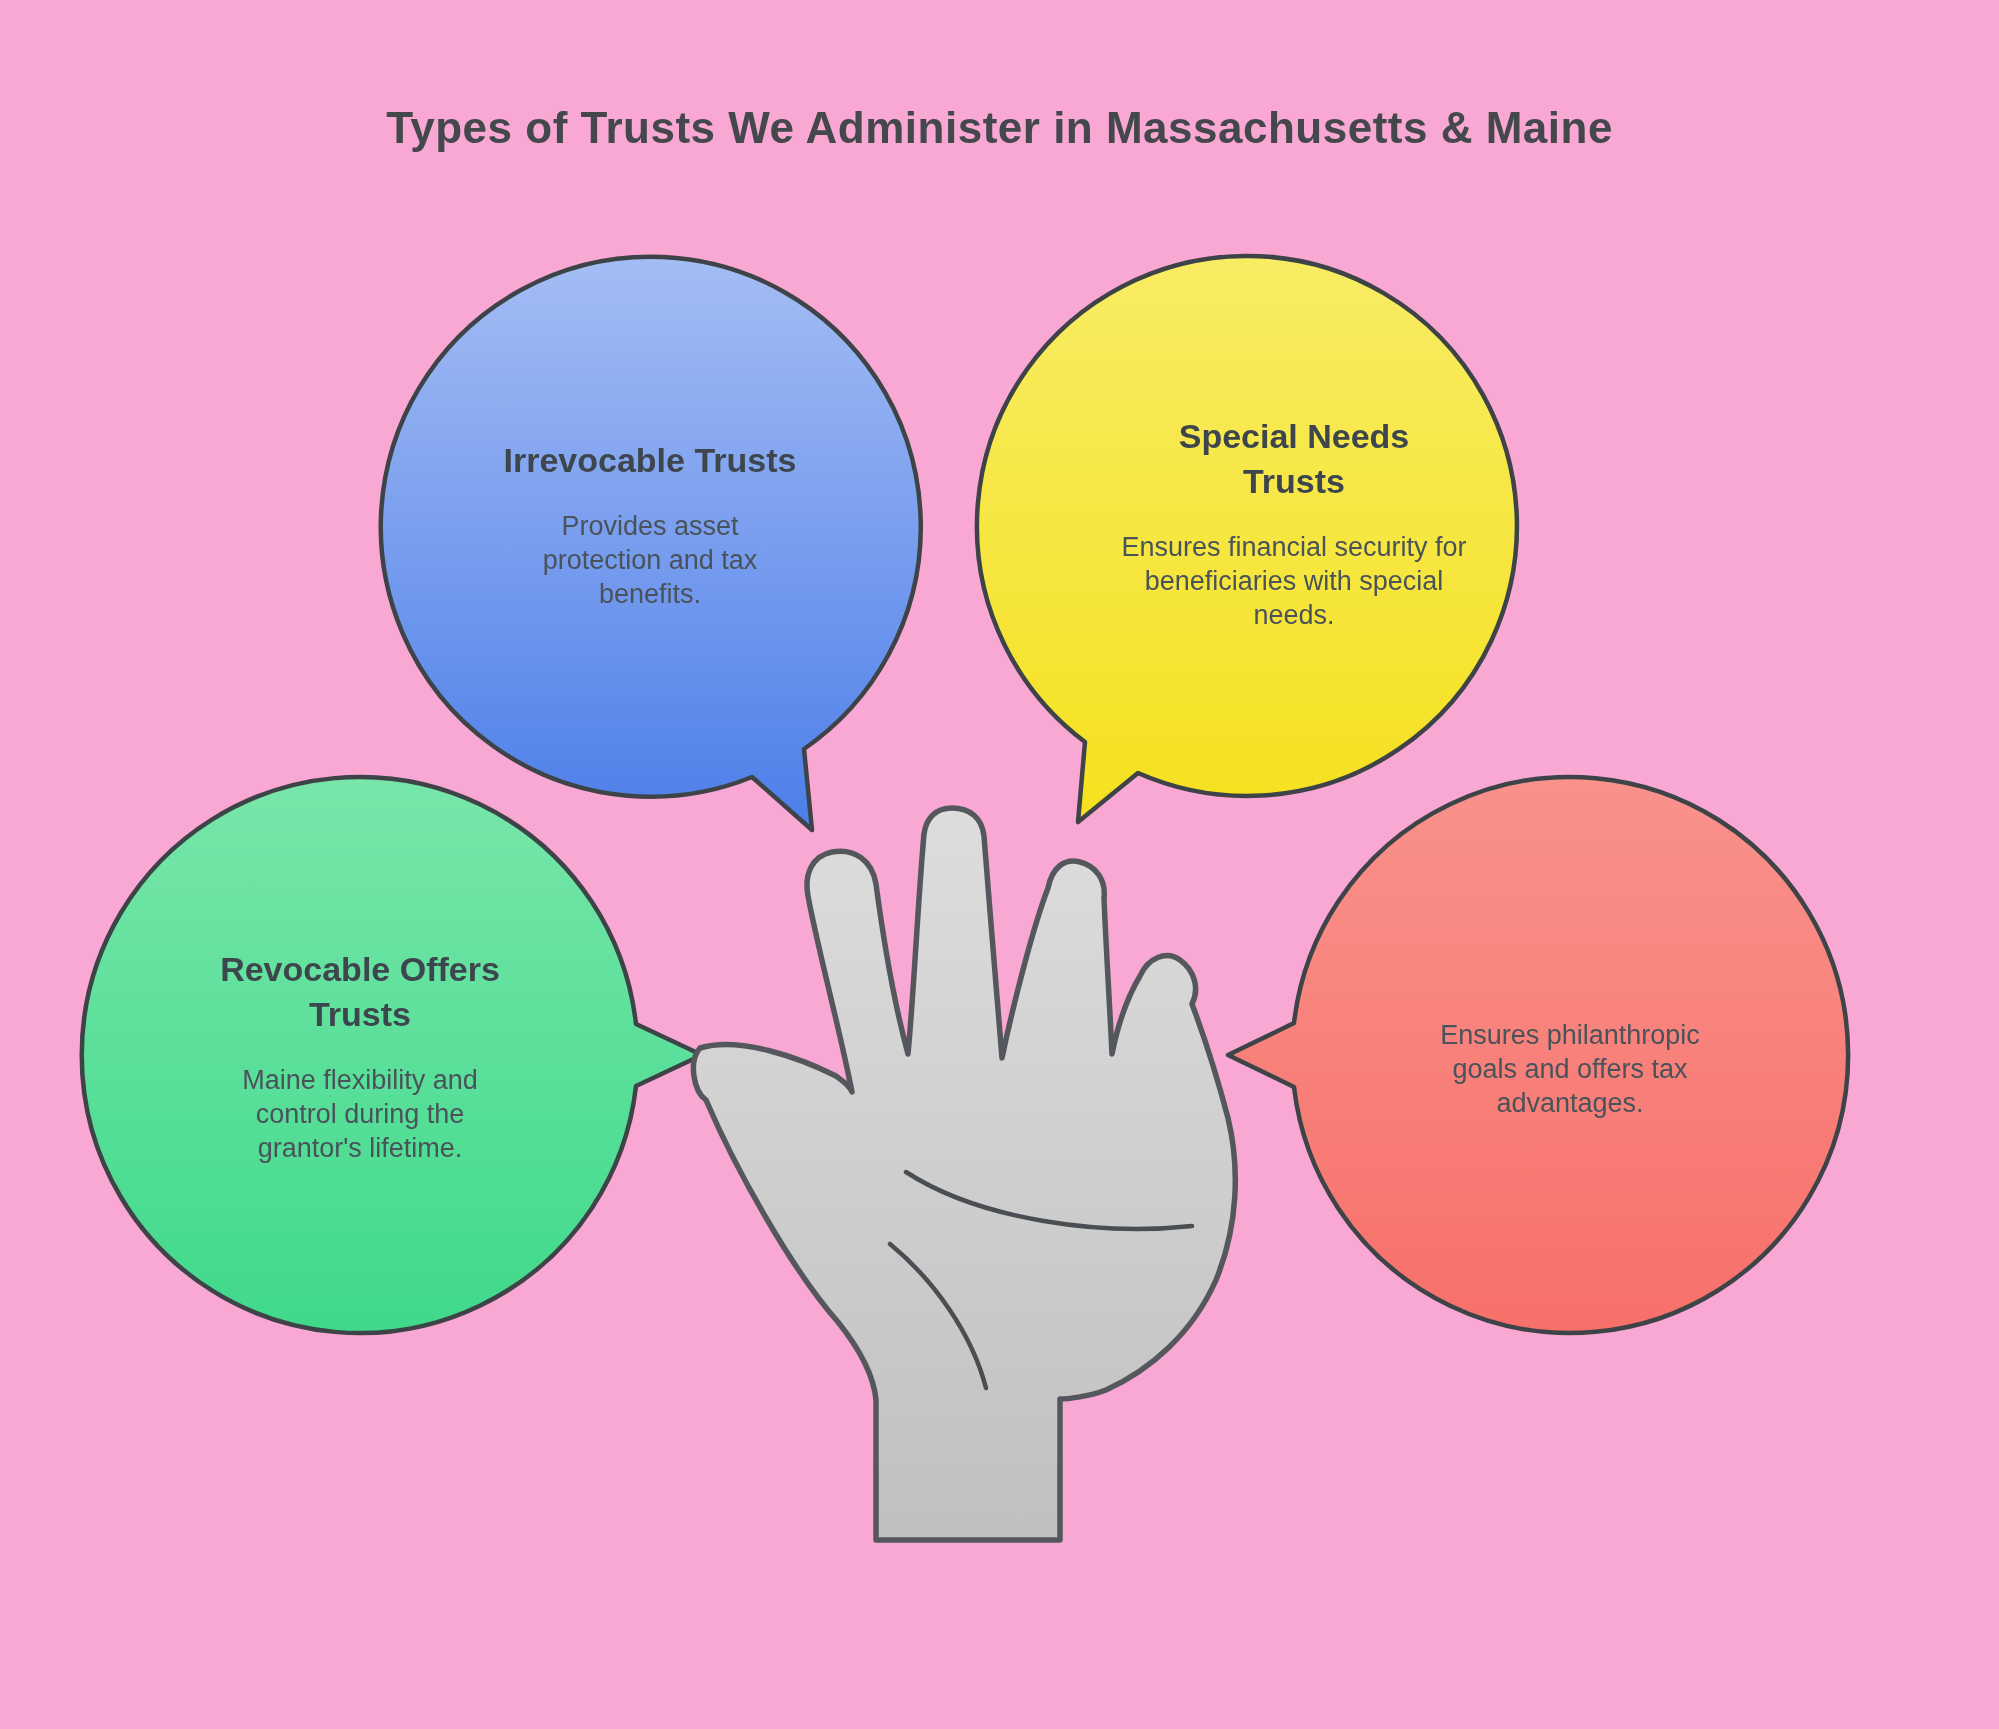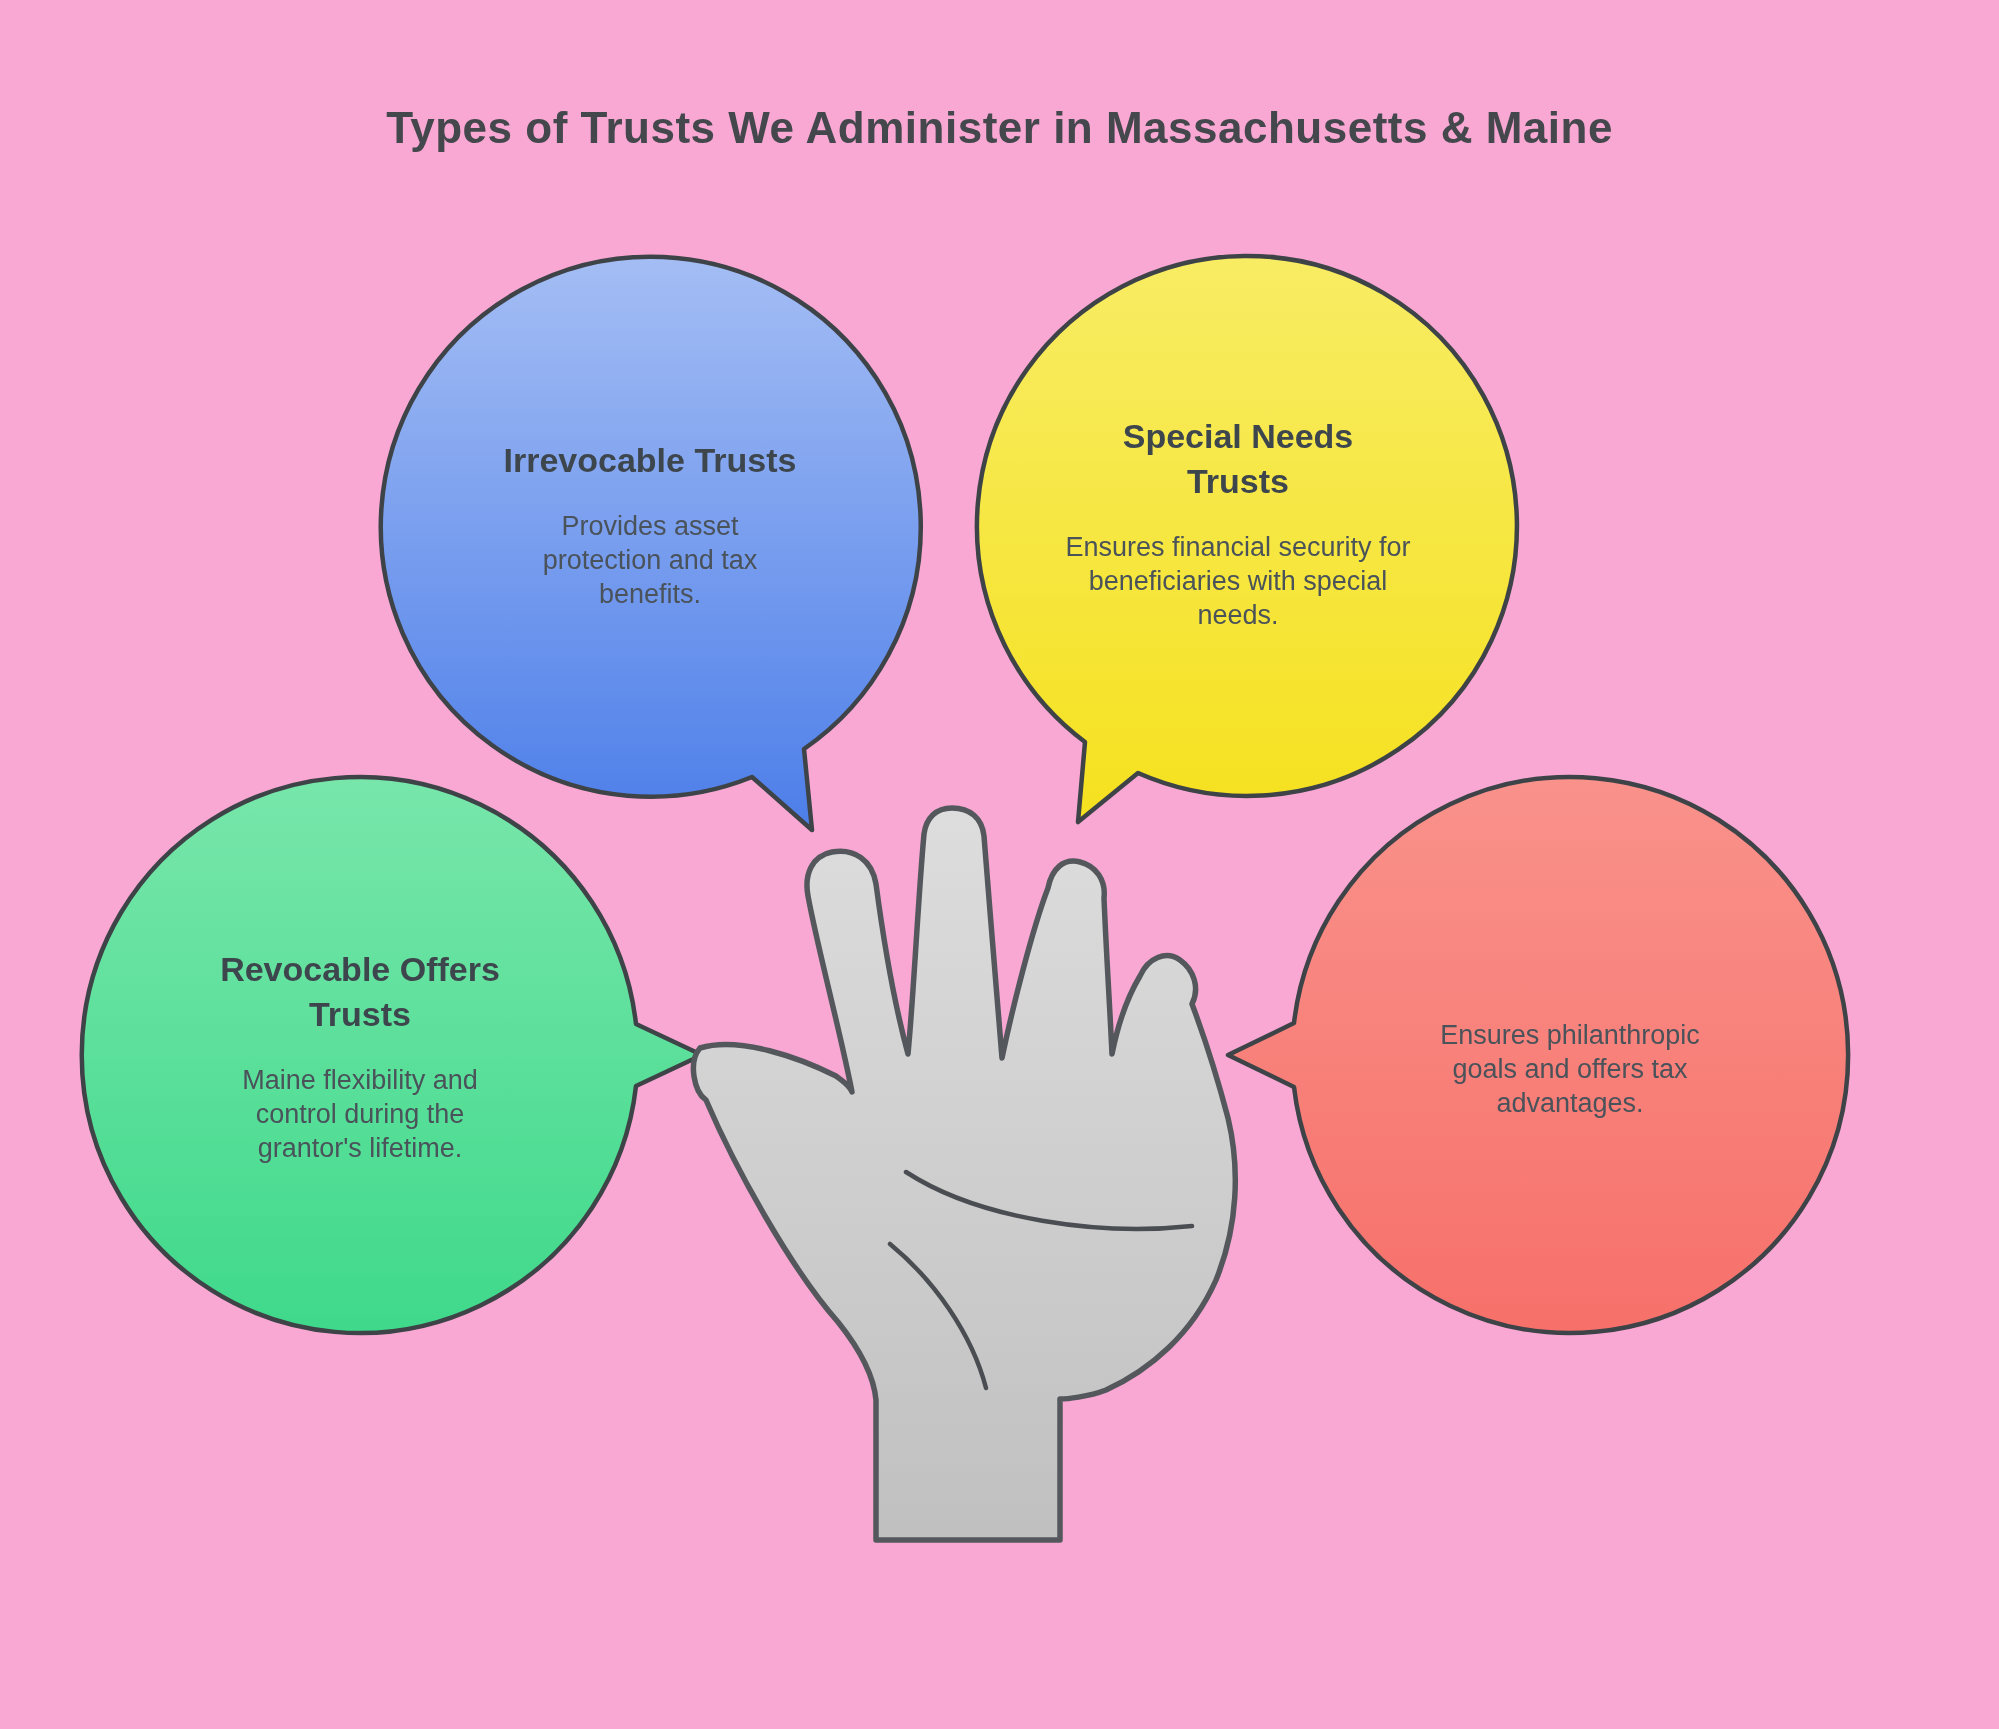--- a/index.html
+++ b/index.html
@@ -28,21 +28,21 @@
   }
   .bubble-text h2{
     margin:0 auto;
     font-size:34px;line-height:1.32;font-weight:700;color:#3E464D;
   }
   .bubble-text p{
     margin:26px auto 0;
     font-size:27px;line-height:1.26;font-weight:400;color:#4A525A;
   }
   .bt-irrevocable{left:650px;top:524px;}
-  .bt-special{left:1238px;top:523px;}
+  .bt-special{left:1294px;top:523px;}
   .bt-revocable{left:360px;top:1056px;}
   .bt-charitable{left:1570px;top:1056px;}
   .bt-special h2{max-width:310px;}
   .bt-revocable h2{max-width:340px;}
   .bt-irrevocable p{max-width:254px;}
   .bt-special p{max-width:358px;}
   .bt-revocable p{max-width:300px;}
   .bt-charitable p{max-width:308px;}
 </style>
 </head>

